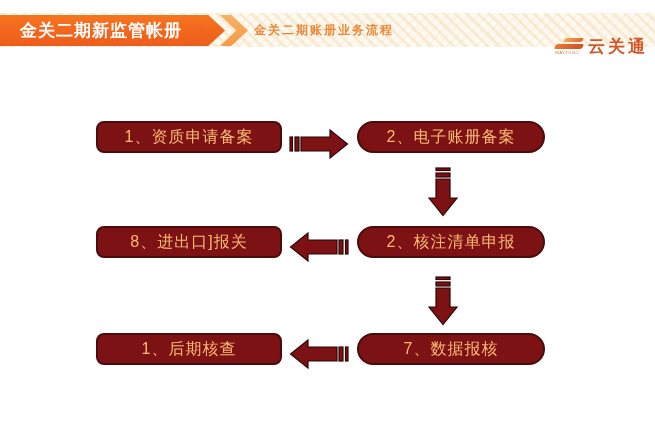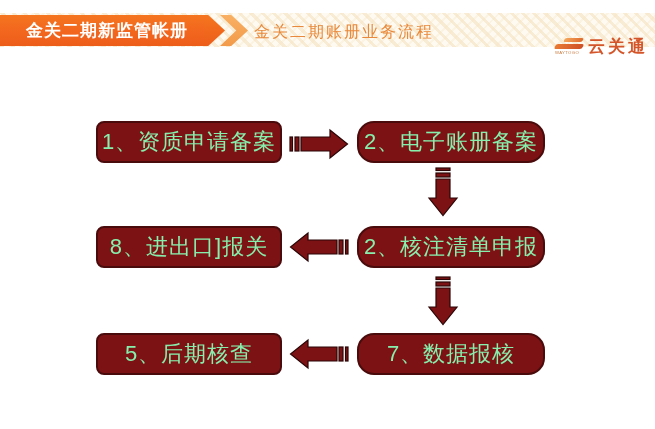--- a/index.html
+++ b/index.html
@@ -27,43 +27,43 @@
   .banner {
     position: absolute;
     left: 0; top: 15px;
     width: 205px; height: 31px;
     background: linear-gradient(180deg, #f5751f 0%, #f2661e 55%, #ed5d1a 100%);
     color: #ffffff;
     font-size: 17px;
     font-weight: bold;
     letter-spacing: 1px;
     line-height: 31px;
-    padding-left: 26px;
+    padding-left: 20px;
     white-space: nowrap;
   }
   .banner-tip {
     position: absolute;
     left: 204px; top: 15px;
     width: 21px; height: 31px;
     background: linear-gradient(180deg, #f5751f, #ed5d1a);
     clip-path: polygon(0 0, 20% 0, 100% 50%, 20% 100%, 0 100%);
   }
   .banner-chevron {
     position: absolute;
     left: 220px; top: 15px;
     width: 28px; height: 31px;
     background: linear-gradient(180deg, #f9b063, #f29a4a);
     clip-path: polygon(0 0, 40% 0, 100% 50%, 40% 100%, 0 100%, 58% 50%);
   }
   .page-title {
     position: absolute;
     left: 254px; top: 22px;
     color: #e8893b;
-    font-size: 16px;
-    font-weight: normal;
+    font-size: 12px;
+    font-weight: bold;
     letter-spacing: 2px;
     white-space: nowrap;
   }
 
   
   .logo {
     position: absolute;
     right: 7px; top: 15px;
     display: flex;
     align-items: center;
@@ -103,26 +103,26 @@
     color: #d4552a;
     font-size: 17px;
     font-weight: bold;
     letter-spacing: 3px;
     white-space: nowrap;
   }
 
   
   .step {
     position: absolute;
-    height: 42px;
+    height: 32px;
     background: #7d1214;
     border: 2px solid #4a0b0c;
     border-radius: 8px;
-    color: #86efac;
-    font-size: 22px;
+    color: #fdba74;
+    font-size: 16px;
     letter-spacing: 1px;
     display: flex;
     align-items: center;
     justify-content: center;
     white-space: nowrap;
   }
   .step.left-col  { left: 96px;  width: 186px; }
   .step.right-col { left: 357px; width: 188px; border-radius: 17px; }
   .row1 { top: 121px; }
   .row2 { top: 226px; }
@@ -193,21 +193,21 @@
   <div class="arrow" style="left:427px; top:276px;">
     <svg width="32" height="50" viewBox="0 0 32 50">
       <g fill="#7d1214" stroke="#2b0506" stroke-width="1.2">
         <rect x="9" y="1" width="14" height="2.5"></rect>
         <rect x="9" y="6" width="14" height="4"></rect>
         <path d="M9 12 V31 H2 L16 48.5 L30 31 H23 V12 Z"></path>
       </g>
     </svg>
   </div>
 
-  <div class="step left-col row3">5、后期核查</div>
+  <div class="step left-col row3">1、后期核查</div>
 
   <div class="arrow" style="left:289px; top:338px;">
     <svg width="60" height="32" viewBox="0 0 60 32">
       <g fill="#7d1214" stroke="#2b0506" stroke-width="1.2">
         <path d="M48 9 H19 V2 L1.5 16 L19 30 V23 H48 Z"></path>
         <rect x="50" y="9" width="4" height="14"></rect>
         <rect x="56.5" y="9" width="2.5" height="14"></rect>
       </g>
     </svg>
   </div>

